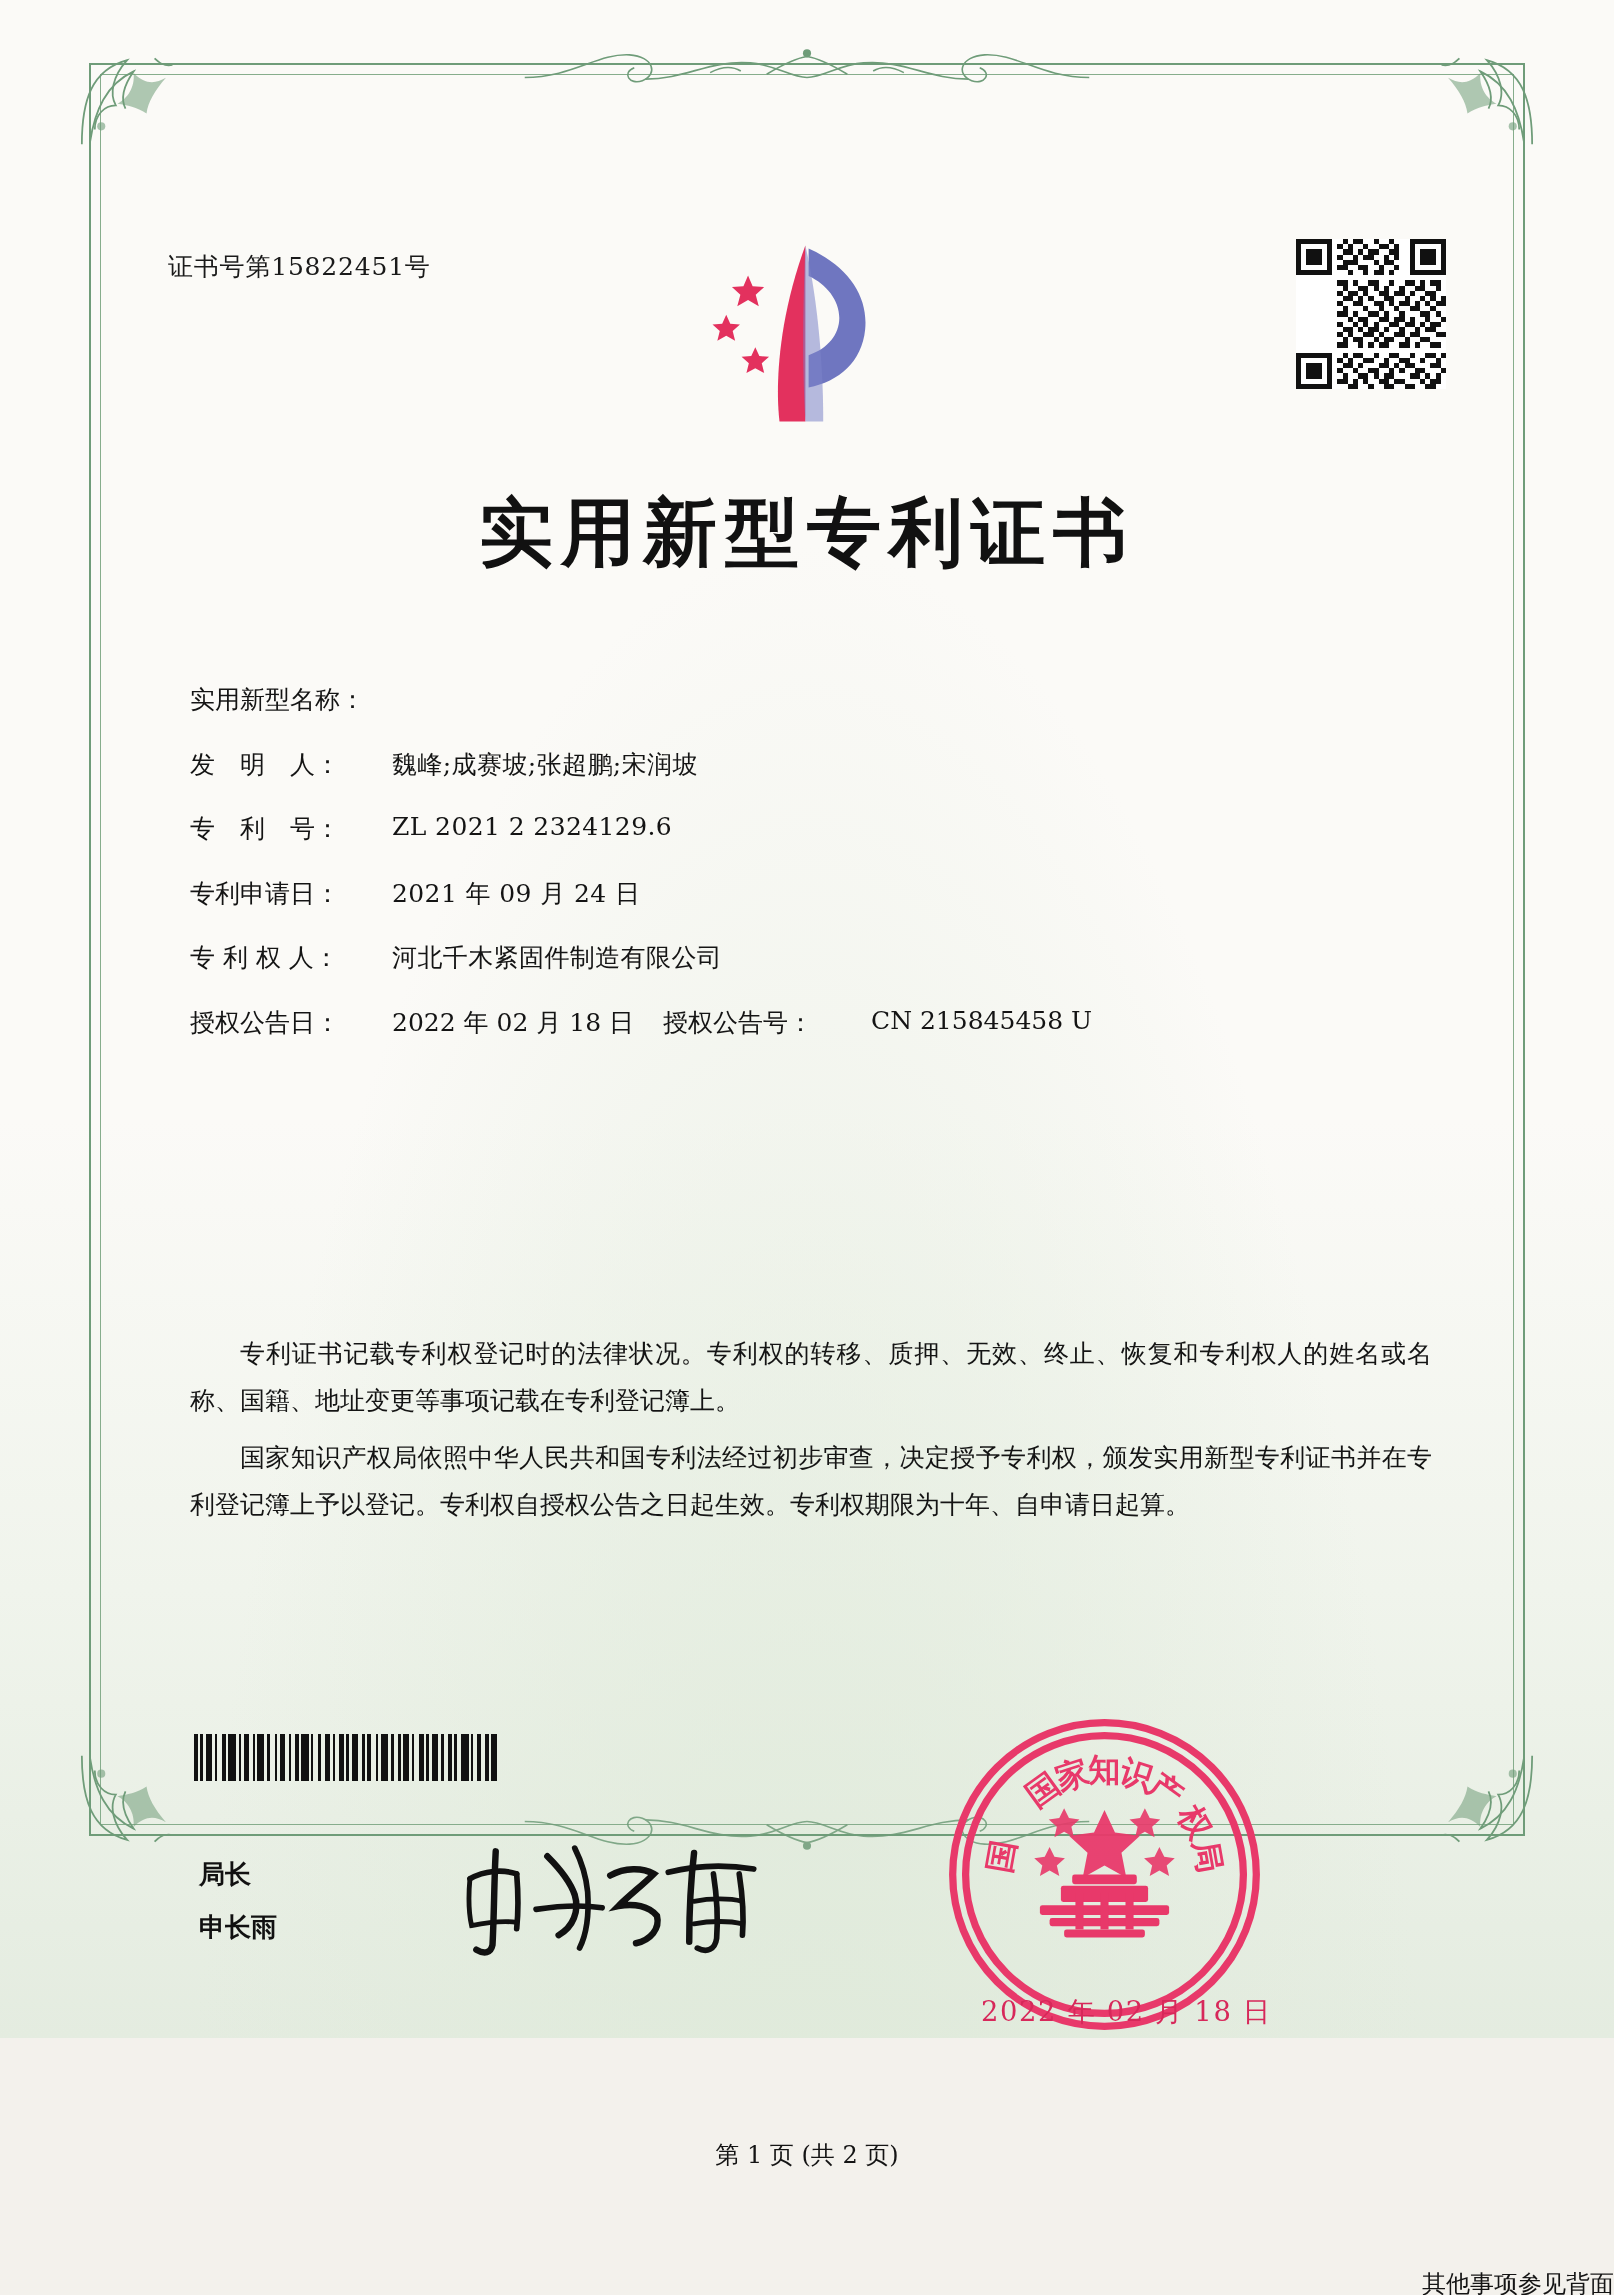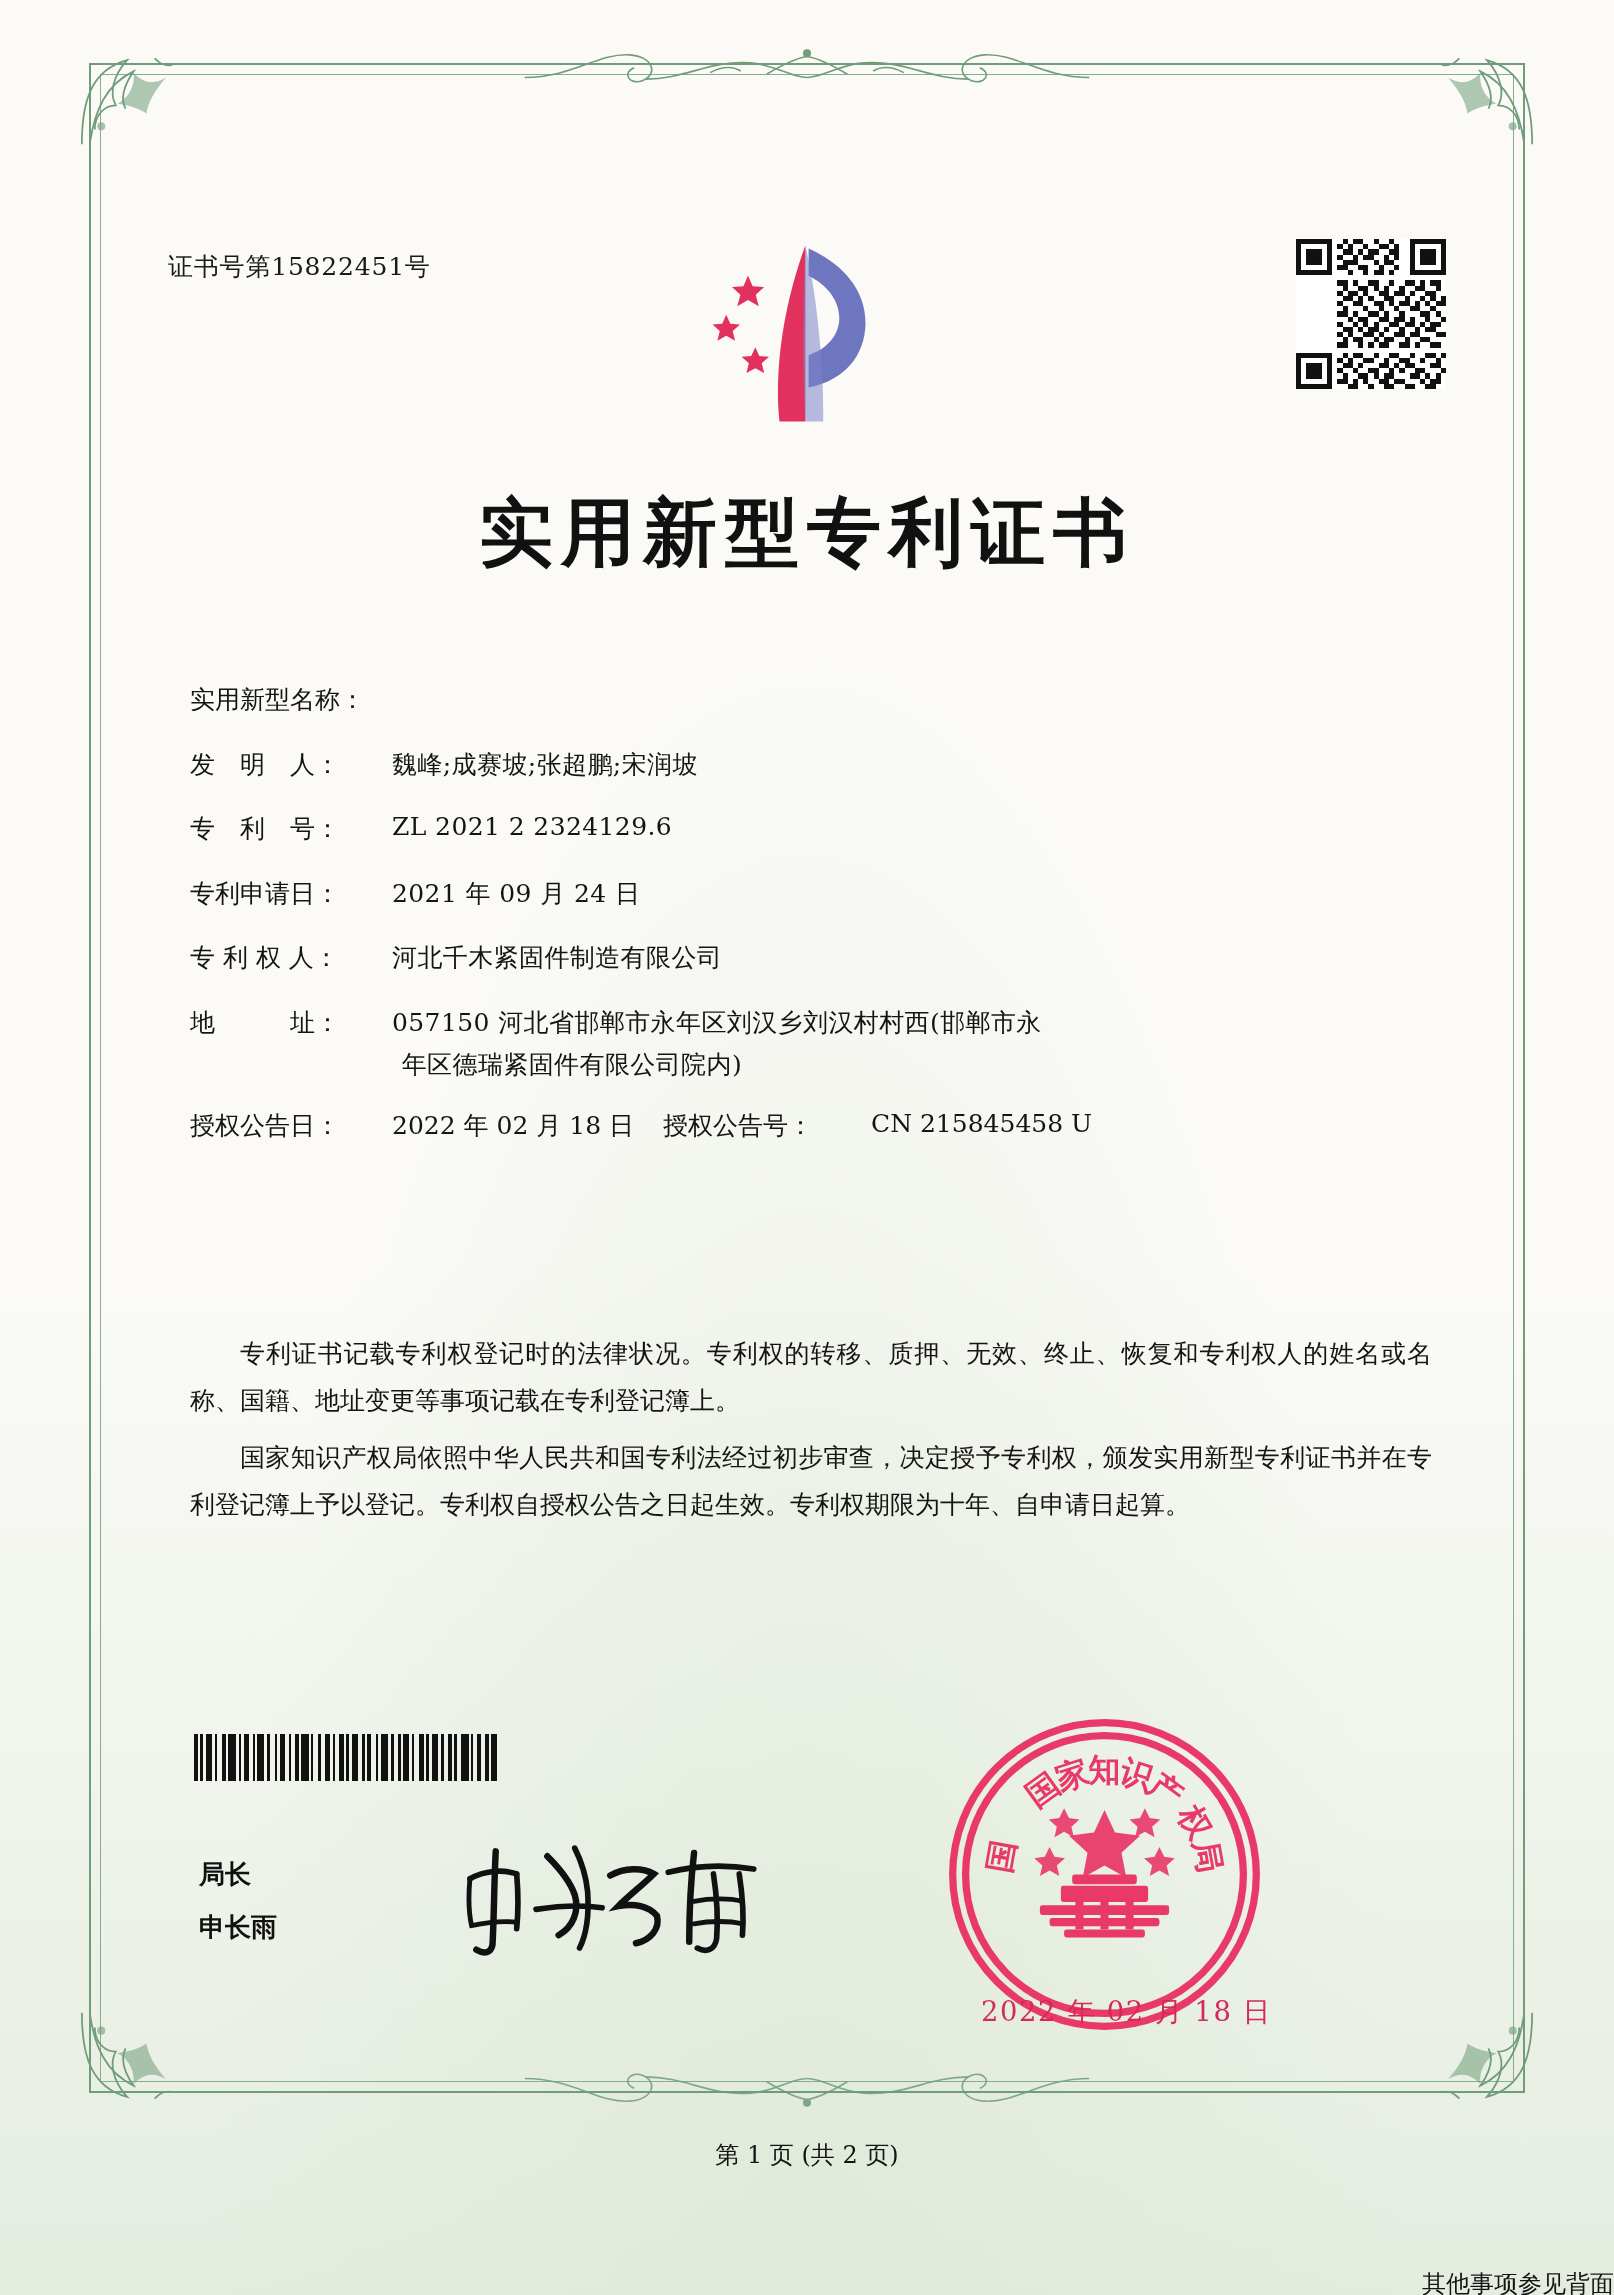--- a/index.html
+++ b/index.html
@@ -4,21 +4,21 @@
 <style>
   html,body{margin:0;padding:0;}
   body{
     width:1614px;height:2295px;
     background:#f3f1ec;
     font-family:"DejaVu Serif","Liberation Serif",serif;
     overflow:hidden;
   }
   .page{
     position:relative;
-    width:1614px;height:2295px;
+    width:1614px;height:2038px;
     background:
       radial-gradient(ellipse at 50% 120%, #dfeada 0%, rgba(223,234,218,0) 55%),
       linear-gradient(180deg,#fbfaf7 0%, #fbfaf7 55%, #f0f4ec 78%, #e4ece0 100%);
   }
   
   .frame-outer{
     position:absolute;left:89px;top:63px;right:89px;bottom:202px;
     border:2.4px solid #6f9c79;
     box-sizing:border-box;
   }
@@ -246,27 +246,20 @@
       <span class="lbl">专　利　号：</span>
       <span class="val">ZL 2021 2 2324129.6</span>
     </div>
     <div class="row">
       <span class="lbl">专利申请日：</span>
       <span class="val">2021 年 09 月 24 日</span>
     </div>
     <div class="row">
       <span class="lbl">专 利 权 人：</span>
       <span class="val">河北千木紧固件制造有限公司</span>
-    </div>
-    <div class="row tight">
-      <span class="lbl">地　　　址：</span>
-      <span class="val">
-        <span>057150 河北省邯郸市永年区刘汉乡刘汉村村西(邯郸市永</span>
-        <span class="sub">年区德瑞紧固件有限公司院内)</span>
-      </span>
     </div>
     <div class="dual">
       <span class="g1">
         <span class="lbl">授权公告日：</span>
         <span>2022 年 02 月 18 日</span>
       </span>
       <span class="g2">
         <span class="lbl">授权公告号：</span>
         <span>CN 215845458 U</span>
       </span>

